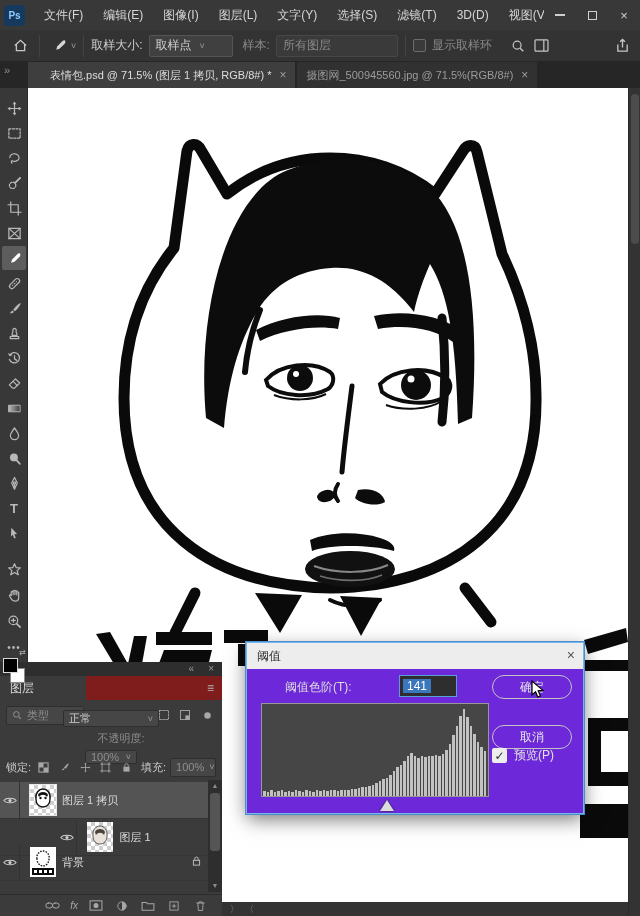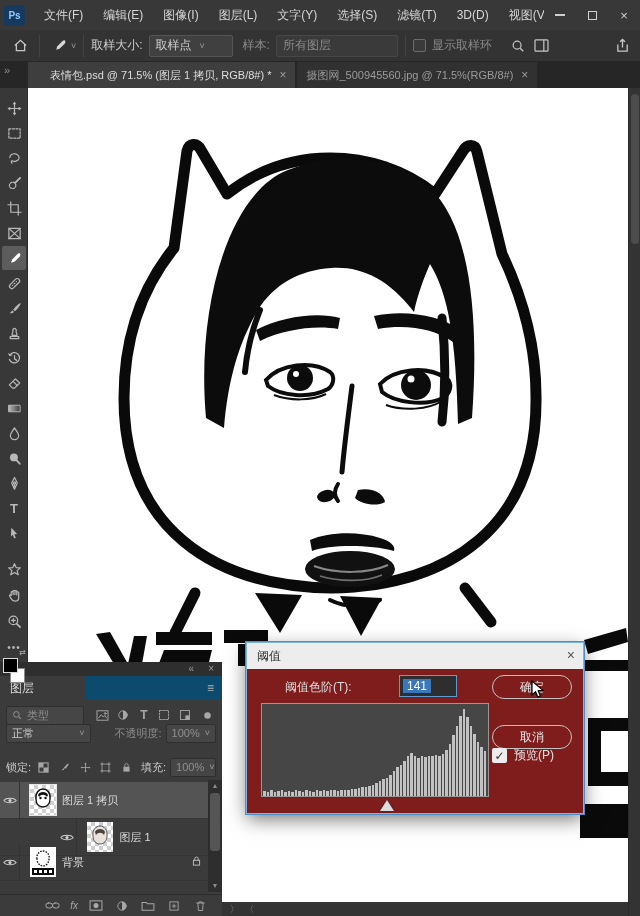--- a/index.html
+++ b/index.html
@@ -58,21 +58,21 @@
   #canvas { position:absolute; left:28px; top:88px; width:600px; height:814px; background:#ffffff; overflow:hidden; }
   #vscroll { position:absolute; left:628px; top:88px; width:12px; height:828px; background:#333; border-left:1px solid #2a2a2a; }
   #vscroll .thumbv { position:absolute; left:2px; top:6px; width:8px; height:150px; background:#4c4c4c; border-radius:4px; }
   #bottomstrip { position:absolute; left:222px; top:902px; width:406px; height:14px; background:#333; color:#8a8a8a; font-size:9px;
     display:flex; align-items:center; gap:6px; padding-left:8px; }
 
   
   #layers-panel { position:absolute; left:0; top:662px; width:222px; height:254px; background:#3b3b3b; font-size:11px; color:#cfcfcf; }
   #lp-grouphead { position:absolute; left:0; top:0; width:222px; height:14px; background:#2e2e2e; }
   #lp-grouphead .gh-ic { position:absolute; top:1px; color:#9a9a9a; font-size:10px; }
-  #lp-tabs { position:absolute; left:0; top:14px; width:222px; height:24px; background:#0c4a6e; }
+  #lp-tabs { position:absolute; left:0; top:14px; width:222px; height:24px; background:#7f1d1d; }
   #lp-tab-layers { position:absolute; left:0; top:0; width:86px; height:24px; background:#3b3b3b; color:#d8d8d8;
     display:flex; align-items:center; padding-left:10px; font-size:12px; }
   #lp-menu { position:absolute; right:8px; top:5px; color:#b5b5b5; font-size:12px; }
   .lp-row { position:absolute; left:0; width:222px; height:26px; display:flex; align-items:center; padding:0 6px; gap:4px; }
   .lp-select { background:#464646; border:1px solid #2e2e2e; border-radius:2px; height:19px; display:flex; align-items:center;
     padding:0 5px; gap:5px; white-space:nowrap; }
   .lp-ic { display:flex; align-items:center; justify-content:center; width:18px; height:18px; }
   .lp-ic svg { stroke:#a7a7a7; fill:none; stroke-width:1.2; stroke-linecap:round; }
   .lp-ic .lfill { fill:#a7a7a7; stroke:none; }
   .layer-row { position:absolute; left:0; width:208px; height:37px; display:flex; align-items:center; gap:6px; border-bottom:1px solid #353535; }
@@ -87,21 +87,21 @@
   .layer-name { white-space:nowrap; font-size:11px; color:#dcdcdc; }
   #lp-scroll { position:absolute; right:0px; top:118px; width:14px; height:112px; background:#2e2e2e; }
   #lp-scroll .arr { position:absolute; left:0; width:14px; height:12px; color:#8b8b8b; font-size:7px; text-align:center; line-height:12px; }
   #lp-scroll .thumbv { position:absolute; left:2px; top:13px; width:10px; height:58px; background:#555; border-radius:3px; }
   #lp-bottombar { position:absolute; left:0; top:232px; width:222px; height:22px; background:#3b3b3b; border-top:1px solid #2e2e2e;
     display:flex; align-items:center; justify-content:flex-end; gap:10px; padding-right:14px; }
   #lp-bottombar .lp-ic { width:16px; height:16px; }
   .fx-label { color:#a7a7a7; font-size:10px; font-style:italic; font-weight:normal; }
 
   
-  #threshold-dialog { position:absolute; left:247px; top:643px; width:336px; height:170px; background:#7f1d1d;
+  #threshold-dialog { position:absolute; left:247px; top:643px; width:336px; height:170px; background:#6d28d9;
     box-shadow:0 0 0 1px #79b6e8, 0 0 0 2px #4a8fcb, 0 6px 18px rgba(0,0,0,.55); font-size:12px; }
   #td-titlebar { position:absolute; left:0; top:0; width:336px; height:26px; background:#ededed; color:#2e2e2e;
     display:flex; align-items:center; padding:0 10px; }
   #td-close { position:absolute; right:8px; top:4px; color:#555; font-size:14px; }
   #td-label { position:absolute; left:38px; top:36px; color:#dedede; }
   #td-input { position:absolute; left:152px; top:32px; width:58px; height:22px; background:#2e2e2e; border:1px solid #5a9fd4;
     display:flex; align-items:center; padding:0 3px; }
   #td-input .selval { background:#3b77bc; color:#fff; padding:0 4px; font-size:12px; }
   .td-btn { position:absolute; left:245px; width:80px; height:24px; border:1.5px solid #c3c3c3; border-radius:12px;
     color:#e8e8e8; display:flex; align-items:center; justify-content:center; background:transparent; font-size:12px; }
@@ -460,21 +460,21 @@
             <rect x="8.5" y="8.5" width="5.5" height="5.5" class="lfill"></rect>
           </svg>
         </span>
       <span class="lp-ic" style="margin-left:2px;">
           <svg width="9" height="9" viewBox="0 0 10 10">
             <circle cx="5" cy="5" r="3.6" class="lfill"></circle>
           </svg>
         </span>
     </div>
 
-    <div class="lp-row" style="top:58px;">
+    <div class="lp-row" style="top:48px;flex-direction:column;">
       <div class="lp-select" style="width:96px; justify-content:space-between;">
         <span>正常</span>
         <span class="chev">˅</span>
       </div>
       <span class="dim" style="margin-left:20px; white-space:nowrap;">不透明度:</span>
       <div class="lp-select" style="width:52px; color:#8f8f8f; justify-content:space-between;">
         <span>100%</span>
         <span class="chev">˅</span>
       </div>
     </div>

